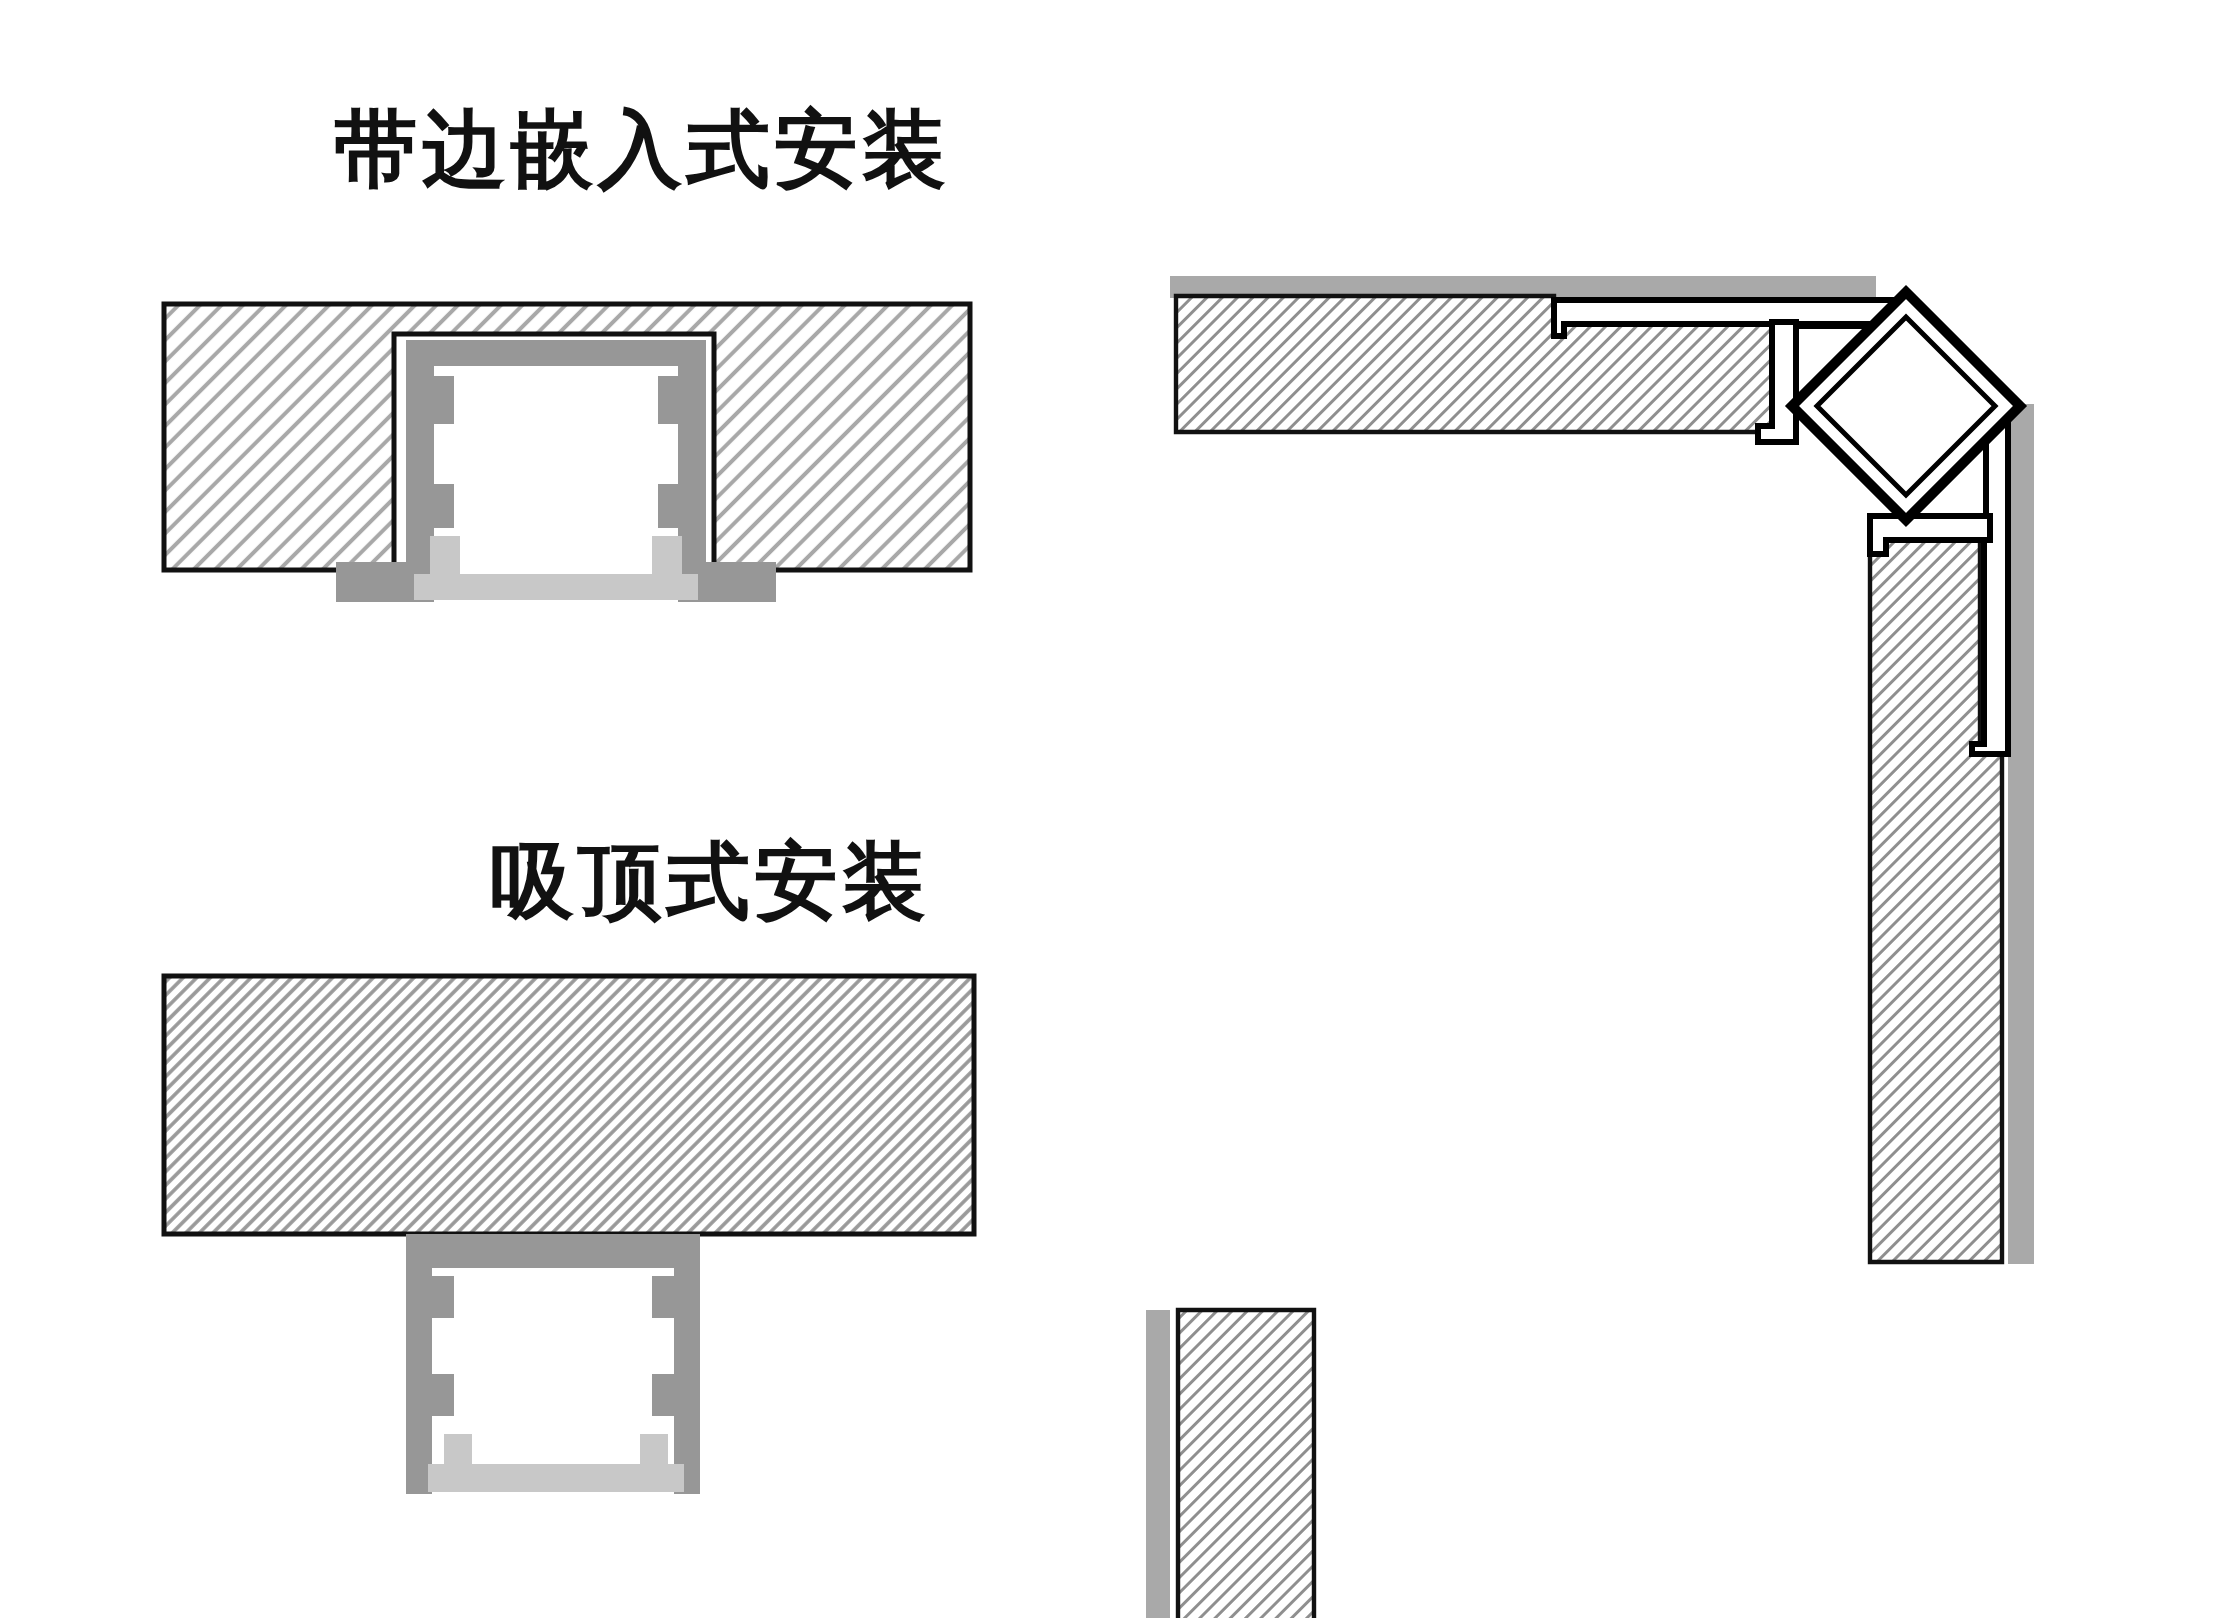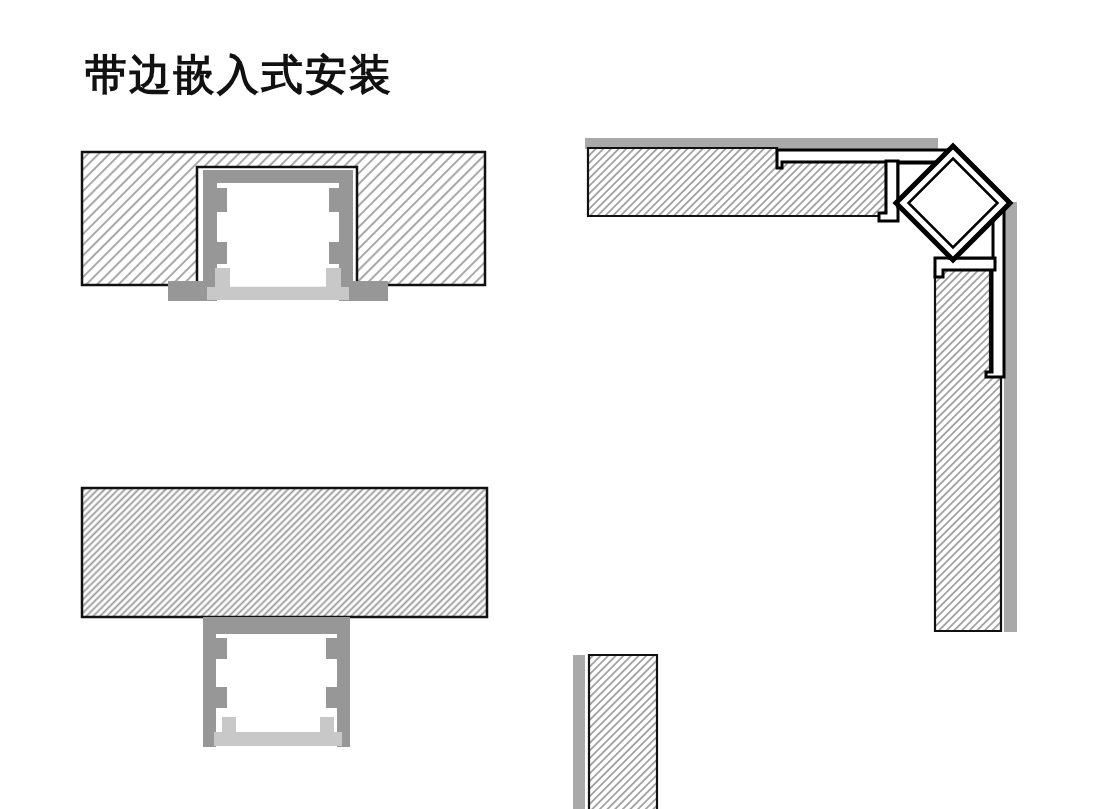--- a/index.html
+++ b/index.html
@@ -8,37 +8,38 @@
     width:1111px;
     height:809px;
     background:#ffffff;
     overflow:hidden;
     font-family:"Liberation Sans","DejaVu Sans",sans-serif;
   }
   .diagram-title{
     position:absolute;
     font-weight:bold;
     color:#111111;
-    text-align:left;
+    text-align:right;
     letter-spacing:2px;
     white-space:nowrap;
     font-size:42px;
     line-height:1.1;
   }
   #title-flanged{left:85px;top:52px;width:390px;}
   #title-corner{left:565px;top:58px;width:455px;}
   #title-surface{left:80px;top:418px;width:385px;}
   svg{position:absolute;left:0;top:0;}
 </style>
 </head>
 <body>
 
 <div class="canvas">
 
   <div id="title-flanged" class="diagram-title">带边嵌入式安装</div>
+  <div id="title-surface" class="diagram-title">吸顶式安装</div>
 
   <svg width="1111" height="809" viewBox="0 0 1111 809">
     <defs>
       <pattern id="hatchLight" patternUnits="userSpaceOnUse" width="7.6" height="7.6" patternTransform="rotate(-45)">
         <rect width="7.6" height="7.6" fill="#ffffff"></rect>
         <line x1="0" y1="3.8" x2="7.6" y2="3.8" stroke="#a8a8a8" stroke-width="2"></line>
       </pattern>
       <pattern id="hatchMed" patternUnits="userSpaceOnUse" width="5.4" height="5.4" patternTransform="rotate(-45)">
         <rect width="5.4" height="5.4" fill="#ffffff"></rect>
         <line x1="0" y1="2.7" x2="5.4" y2="2.7" stroke="#8f8f8f" stroke-width="1.5"></line>

